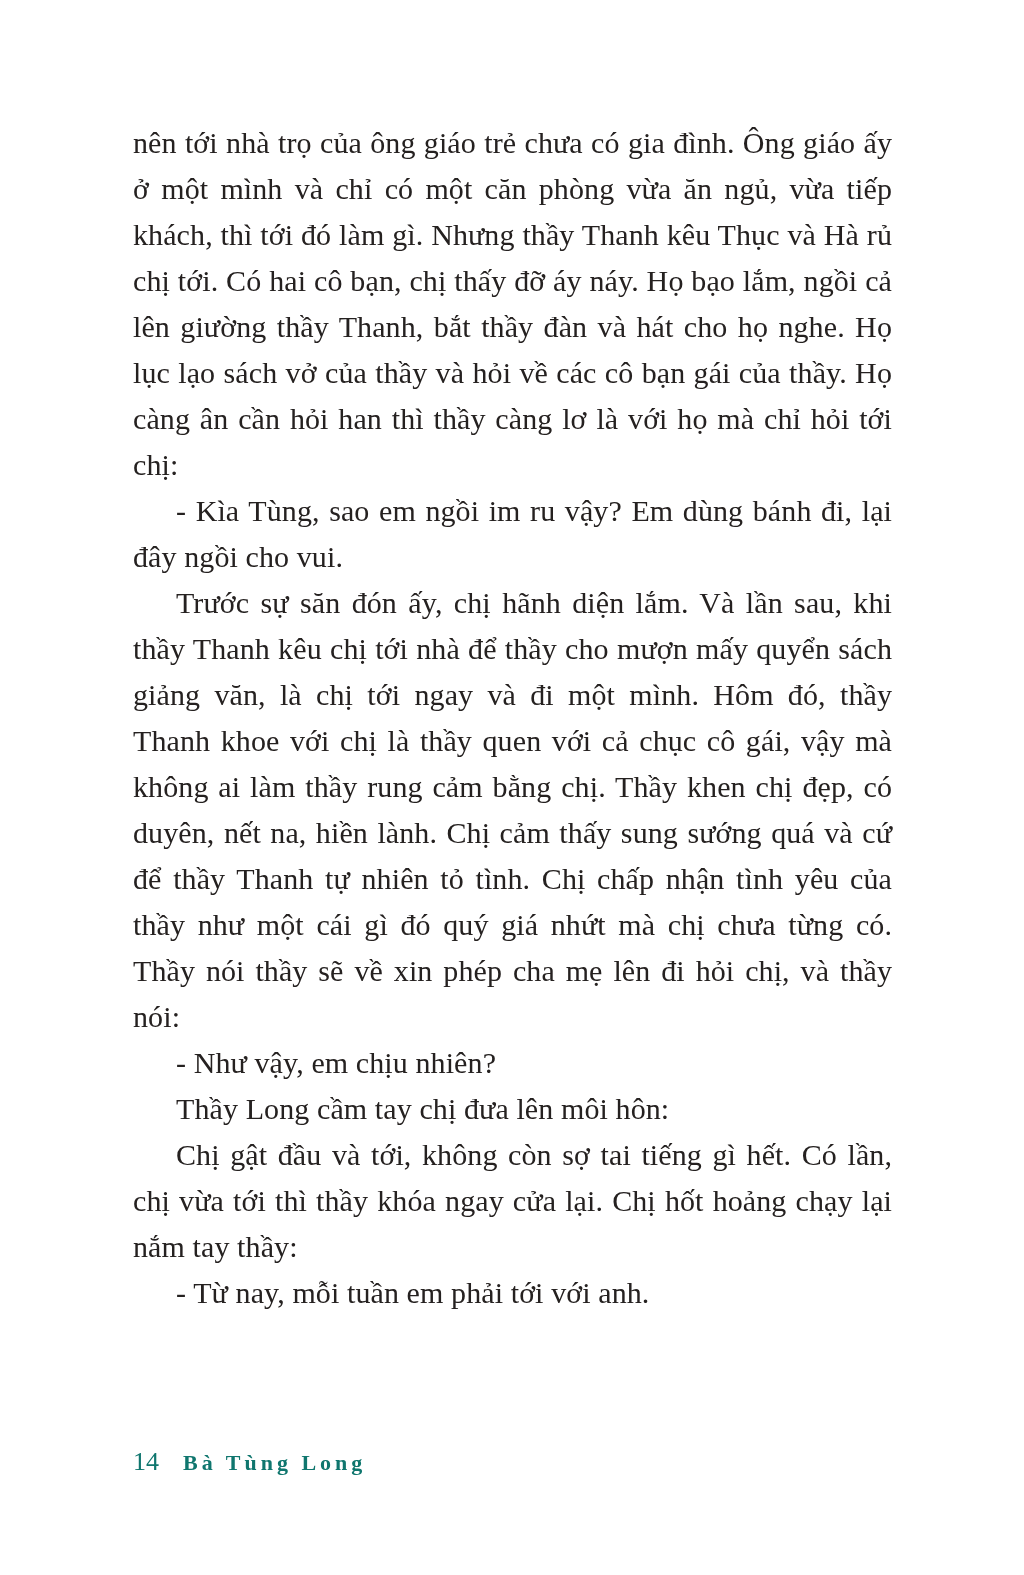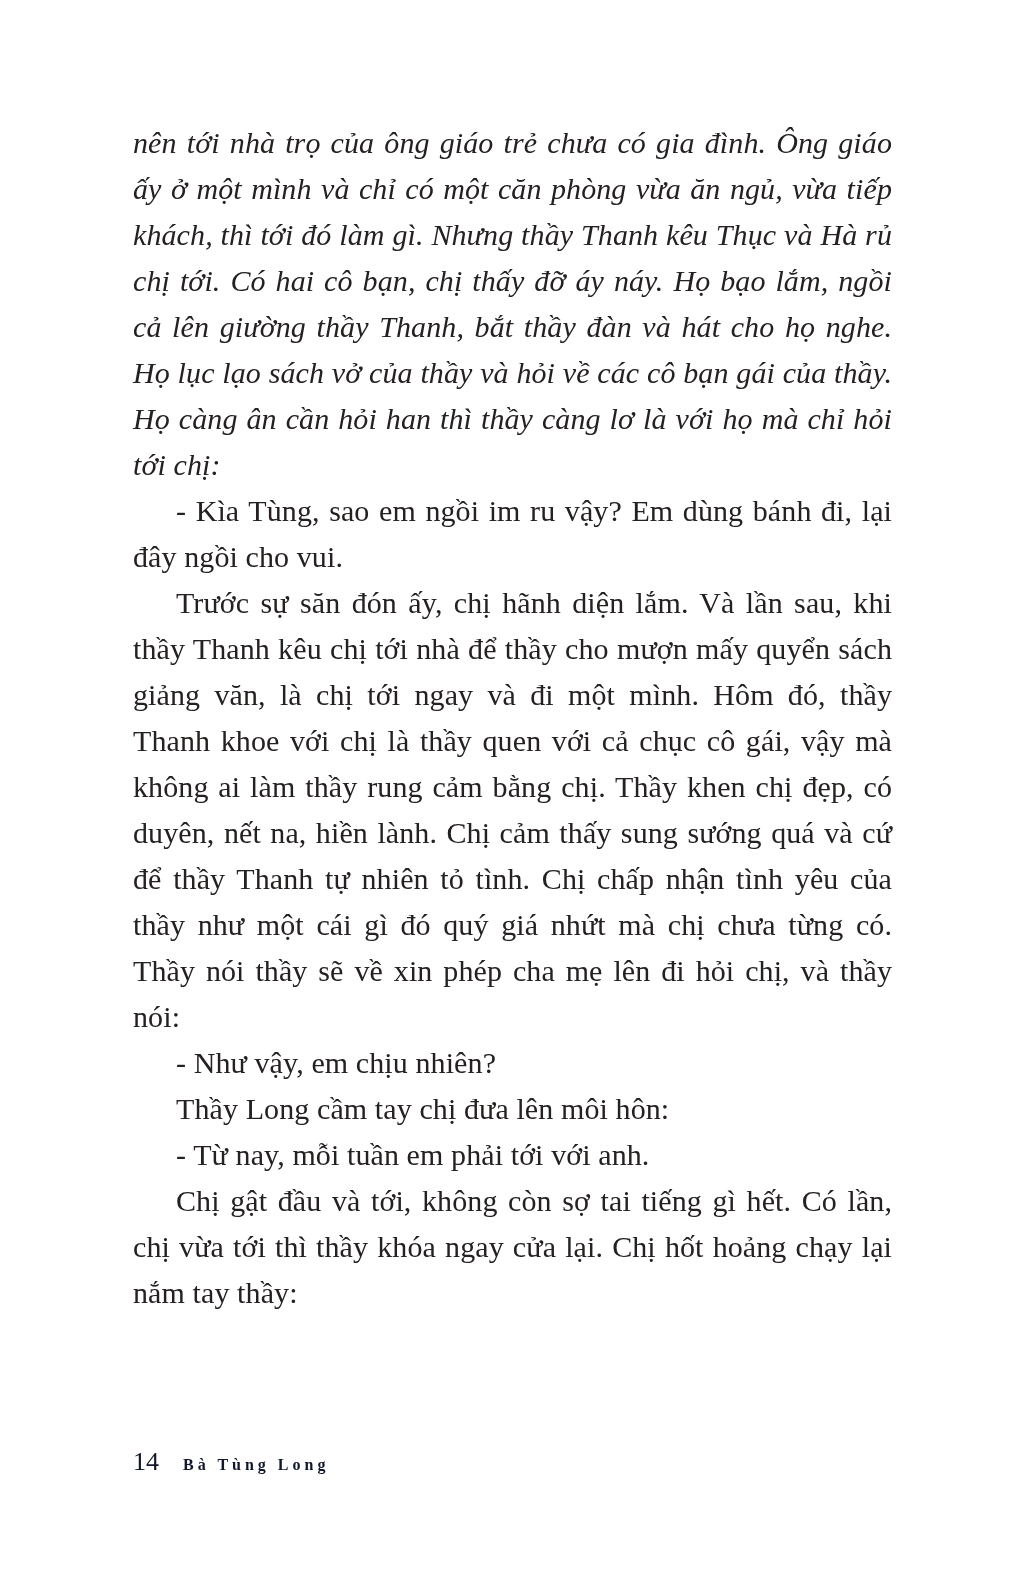--- a/index.html
+++ b/index.html
@@ -32,54 +32,53 @@
     text-justify: inter-word;
     letter-spacing: 0.1px;
   }
   .para {
     margin: 0;
     padding: 0;
     text-indent: 43px;
   }
   .para.no-indent {
     text-indent: 0;
-    font-style: italic;
   }
   .footer {
     position: absolute;
     left: 133px;
     top: 1447px;
     display: flex;
     align-items: baseline;
     gap: 24px;
-    color: #0f172a;
+    color: #0f766e;
   }
   .page-number {
     font-size: 26px;
   }
   .author {
-    font-size: 16px;
+    font-size: 22px;
     letter-spacing: 4px;
     font-weight: 600;
     font-family: Liberation Serif, serif;
   }
 </style>
 </head>
 <body>
 
 <div class="page">
 
   <div class="text-block">
     <p class="para no-indent">nên tới nhà trọ của ông giáo trẻ chưa có gia đình. Ông giáo ấy ở một mình và chỉ có một căn phòng vừa ăn ngủ, vừa tiếp khách, thì tới đó làm gì. Nhưng thầy Thanh kêu Thục và Hà rủ chị tới. Có hai cô bạn, chị thấy đỡ áy náy. Họ bạo lắm, ngồi cả lên giường thầy Thanh, bắt thầy đàn và hát cho họ nghe. Họ lục lạo sách vở của thầy và hỏi về các cô bạn gái của thầy. Họ càng ân cần hỏi han thì thầy càng lơ là với họ mà chỉ hỏi tới chị:</p>
     <p class="para">- Kìa Tùng, sao em ngồi im ru vậy? Em dùng bánh đi, lại đây ngồi cho vui.</p>
     <p class="para">Trước sự săn đón ấy, chị hãnh diện lắm. Và lần sau, khi thầy Thanh kêu chị tới nhà để thầy cho mượn mấy quyển sách giảng văn, là chị tới ngay và đi một mình. Hôm đó, thầy Thanh khoe với chị là thầy quen với cả chục cô gái, vậy mà không ai làm thầy rung cảm bằng chị. Thầy khen chị đẹp, có duyên, nết na, hiền lành. Chị cảm thấy sung sướng quá và cứ để thầy Thanh tự nhiên tỏ tình. Chị chấp nhận tình yêu của thầy như một cái gì đó quý giá nhứt mà chị chưa từng có. Thầy nói thầy sẽ về xin phép cha mẹ lên đi hỏi chị, và thầy nói:</p>
     <p class="para">- Như vậy, em chịu nhiên?</p>
     <p class="para">Thầy Long cầm tay chị đưa lên môi hôn:</p>
+    <p class="para">Chị gật đầu và tới, không còn sợ tai tiếng gì hết. Có lần, chị vừa tới thì thầy khóa ngay cửa lại. Chị hốt hoảng chạy lại nắm tay thầy:</p>
     <p class="para">- Từ nay, mỗi tuần em phải tới với anh.</p>
-    <p class="para">Chị gật đầu và tới, không còn sợ tai tiếng gì hết. Có lần, chị vừa tới thì thầy khóa ngay cửa lại. Chị hốt hoảng chạy lại nắm tay thầy:</p>
   </div>
 
   <div class="footer">
     <span class="page-number">14</span>
     <span class="author">Bà Tùng Long</span>
   </div>
 
 </div>
 
 </body></html>

